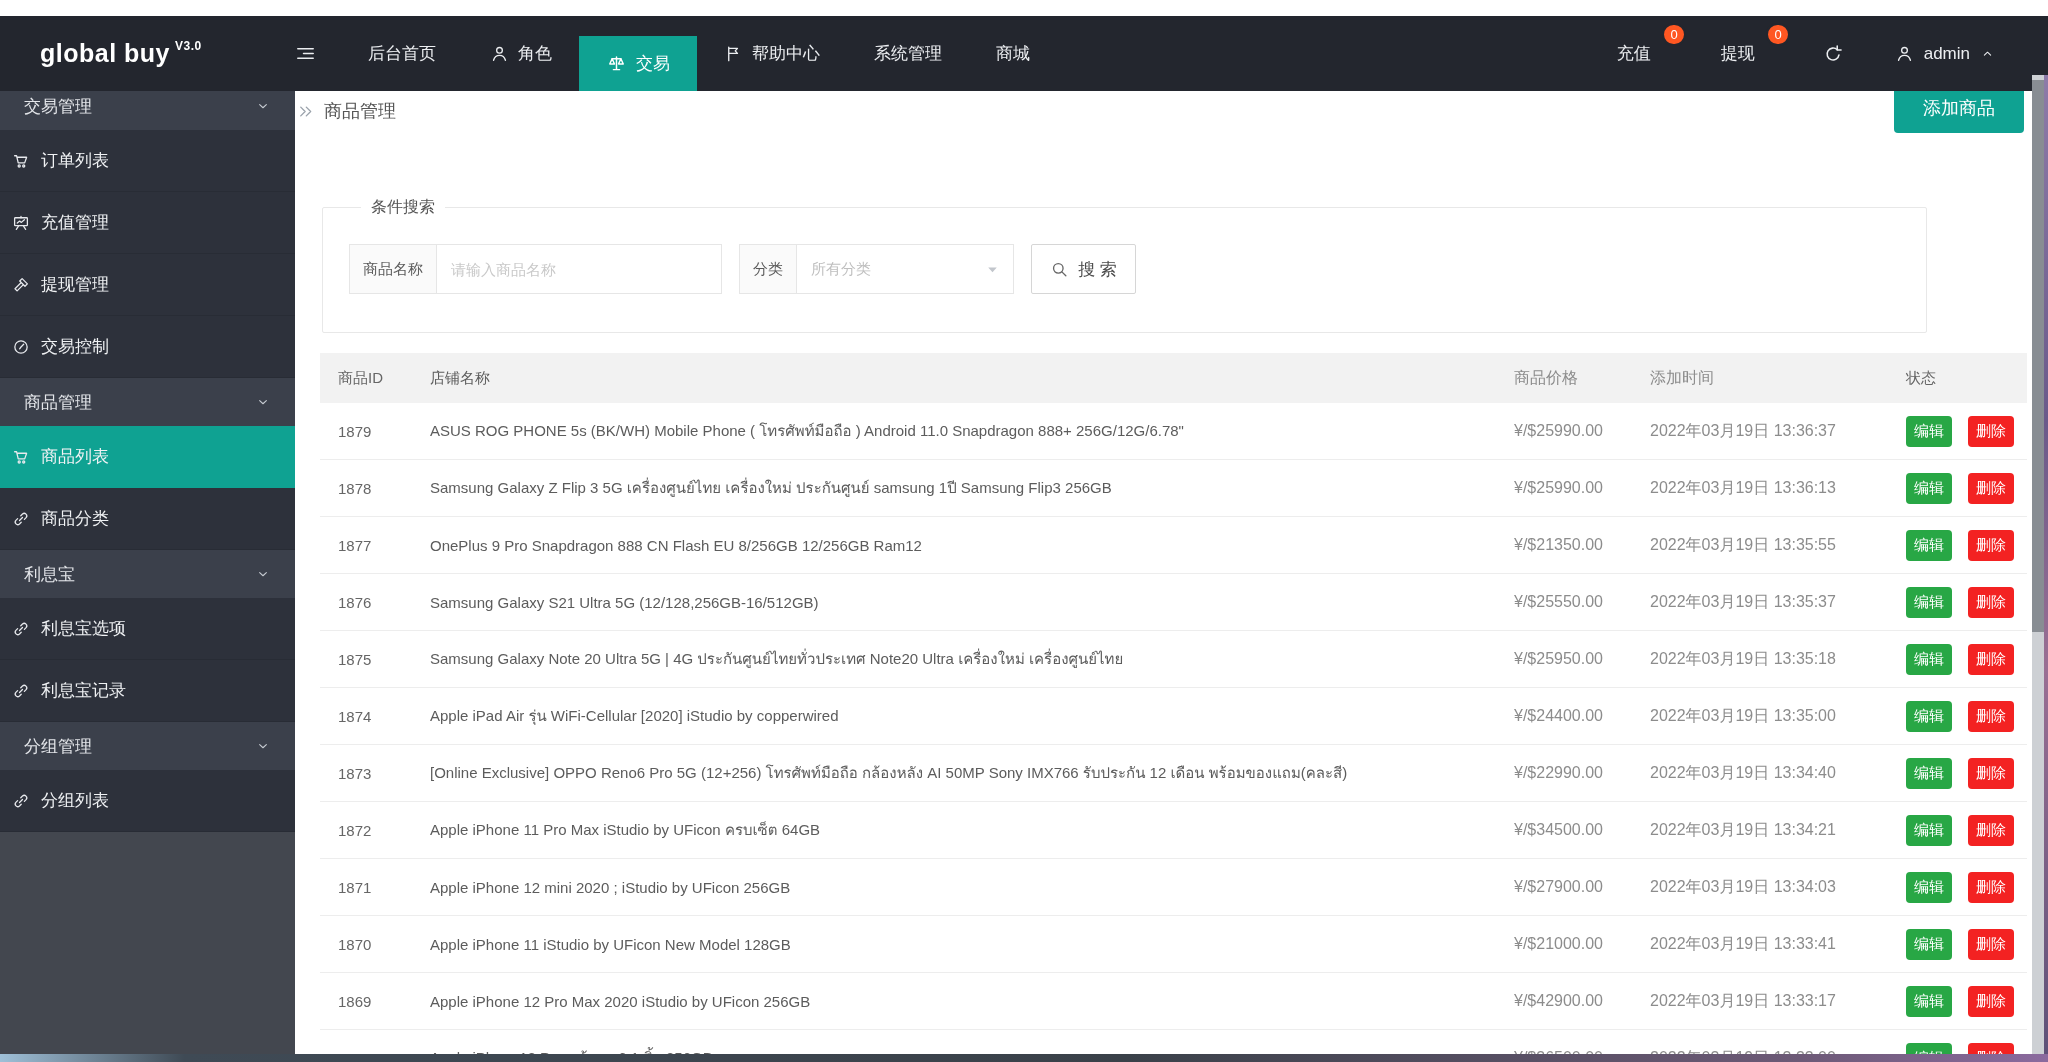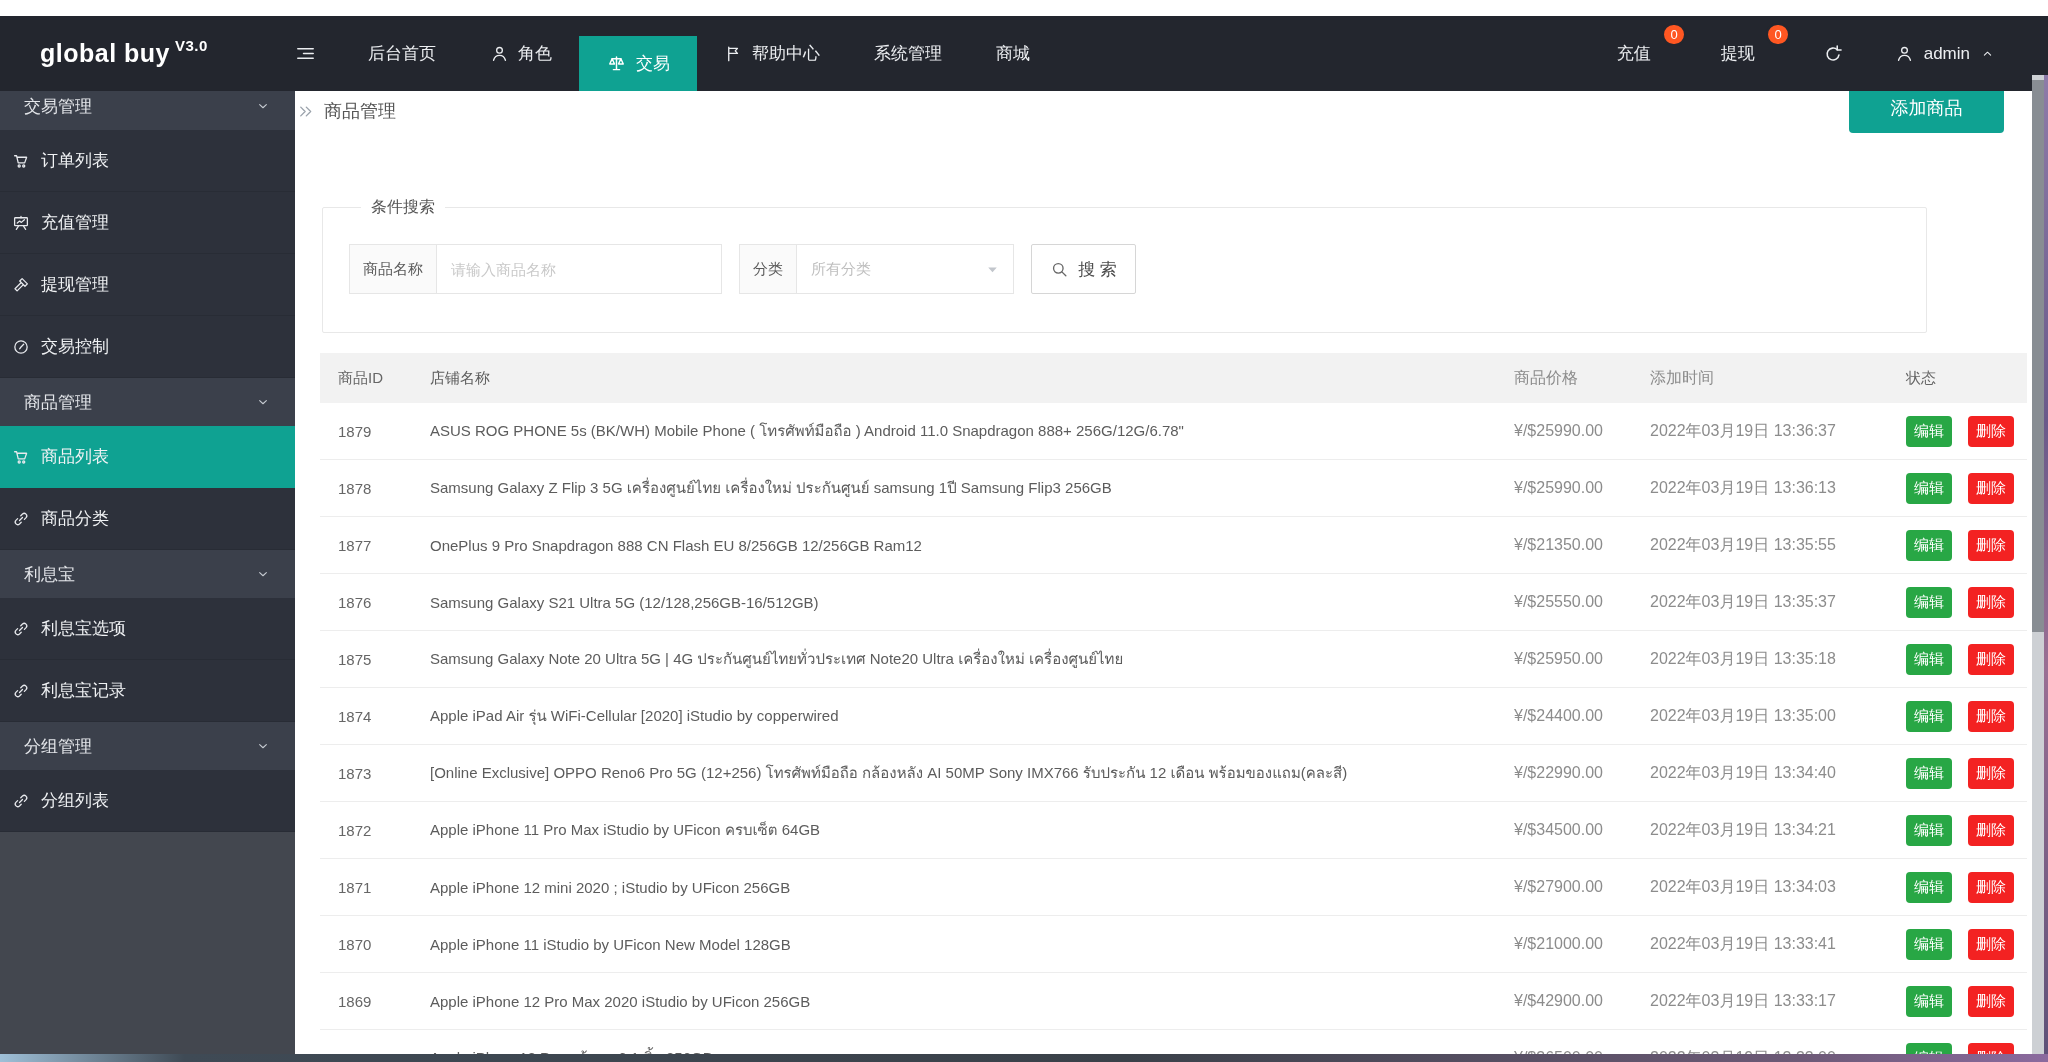--- a/index.html
+++ b/index.html
@@ -14,21 +14,21 @@
   .navbar {
     position:absolute; top:16px; left:0; width:2048px; height:75px;
     background:var(--nav-bg); display:flex; align-items:stretch;
     color:#eceef1; z-index:6;
   }
   .logo {
     width:270px; flex:0 0 270px; display:flex; align-items:center;
     padding-left:40px; color:#fff; font-size:25px; font-weight:bold;
     letter-spacing:.5px;
   }
-  .logo .ver { font-size:15px; font-weight:bold; margin-left:5px; transform:translateY(-8px); }
+  .logo .ver { font-size:12px; font-weight:bold; margin-left:5px; transform:translateY(-8px); }
   .nav-left { display:flex; align-items:stretch; }
   .nav-item {
     display:flex; align-items:center; gap:9px; padding:0 27px;
     font-size:17px; cursor:pointer; white-space:nowrap;
   }
   .nav-item.icon-only { padding:0 24px; }
   .nav-item.active { background:var(--accent); color:#fff;margin-top:20px; }
   .nav-right { margin-left:auto; display:flex; align-items:stretch; padding-right:26px; }
   .nav-item.badged { position:relative; margin-right:16px; }
   .badge {
@@ -63,21 +63,21 @@
     position:absolute; left:270px; top:75px; width:1762px; height:987px;
     background:#fff; overflow:hidden;
   }
   .page-header { position:relative; height:75px; background:#fff; }
   .breadcrumb {
     position:absolute; left:26px; top:24px; display:flex; align-items:center;
     gap:9px; font-size:18px; color:#555;
   }
   .breadcrumb .crumb { color:#9aa2ab; }
   .add-btn {
-    position:absolute; right:28px; top:7px; width:155px; height:51px;
+    position:absolute; right:8px; top:7px; width:130px; height:51px;
     background:var(--accent); color:#fff; font-size:18px; border:none;
     border-radius:4px; cursor:pointer; font-family:inherit;
   }
 
   
   .search-fieldset {
     margin:47px 0 0 52px; width:1605px; border:1px solid #e8e8e8;
     padding:26px 0 38px 26px; border-radius:2px;
   }
   .search-fieldset legend {

